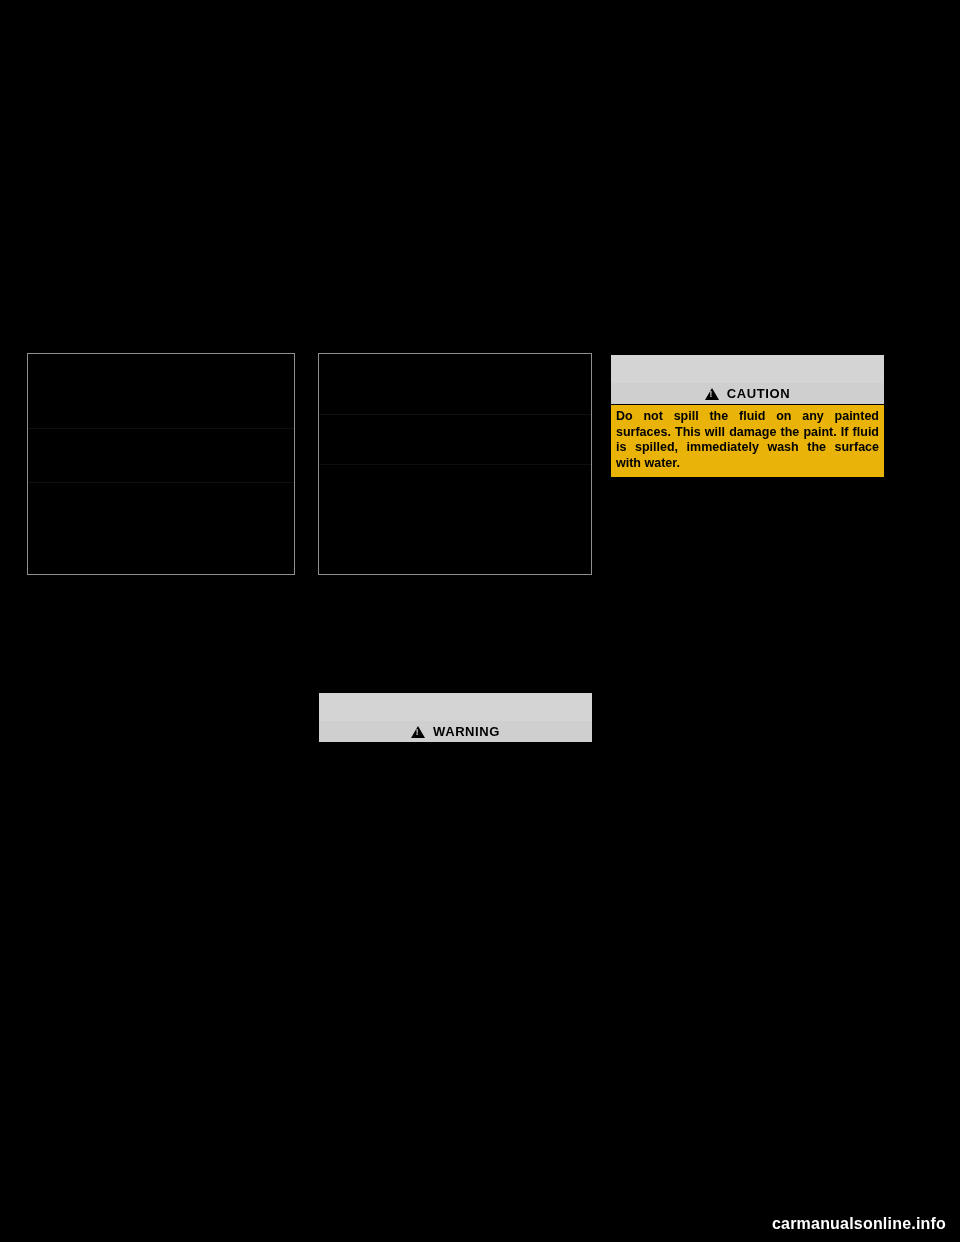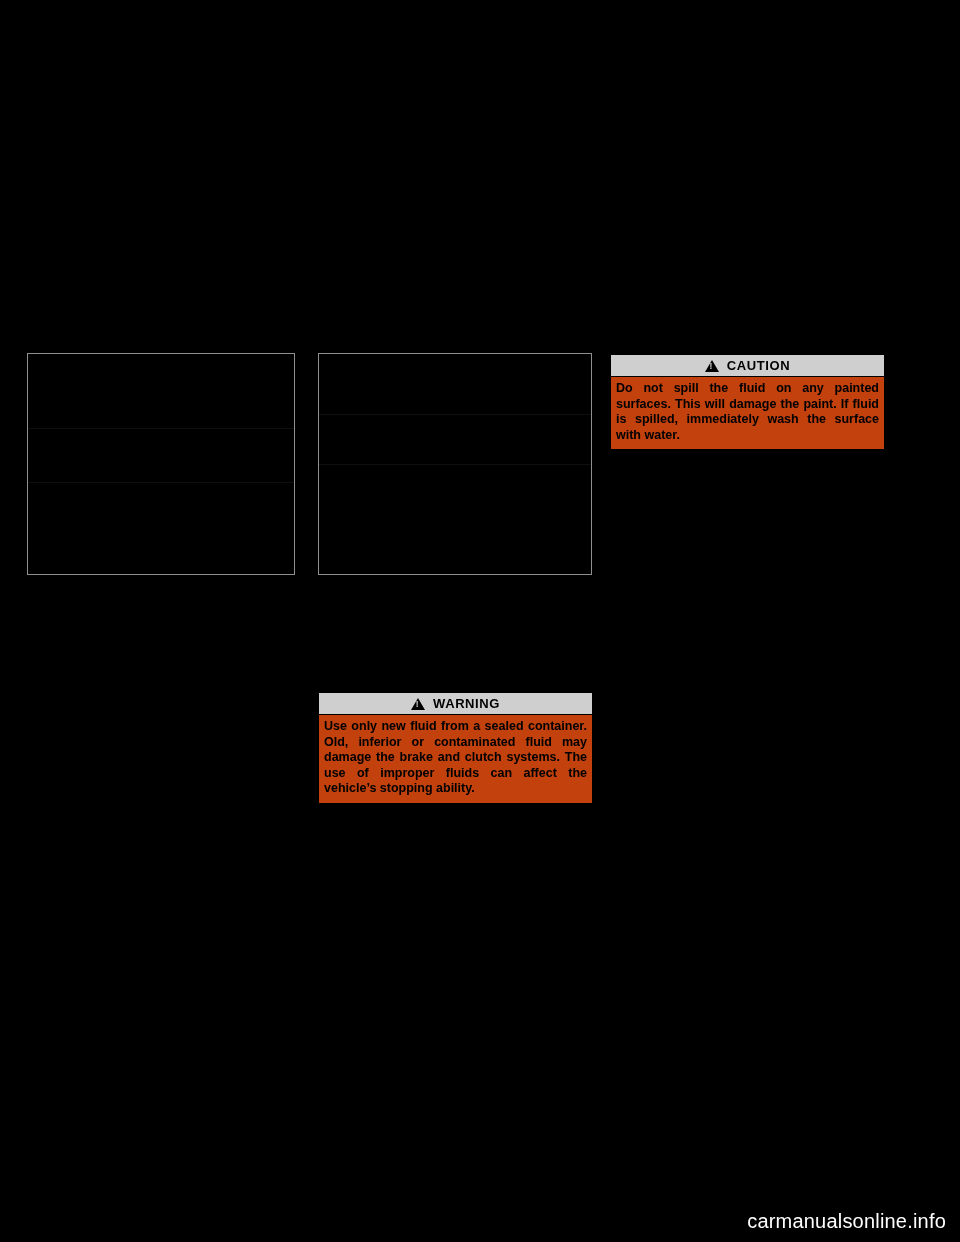--- a/index.html
+++ b/index.html
@@ -52,20 +52,21 @@
     border: 1px solid #000000;
   }
   .notice-head {
     display: flex;
     align-items: center;
     justify-content: center;
     gap: 8px;
     height: 21px;
     background: #cfcfcf;
     border-bottom: 1px solid #000000;
+    margin-top: 28px;
   }
   .notice-head .title {
     font-size: 13px;
     font-weight: bold;
     letter-spacing: 0.6px;
   }
   .warn-icon {
     display: inline-block;
     width: 0;
     height: 0;
@@ -85,44 +86,45 @@
     color: #d4d4d4;
     font-family: "Liberation Sans", sans-serif;
   }
   .notice-body {
     padding: 4px 5px 6px 5px;
     font-size: 12.5px;
     font-weight: bold;
     line-height: 15.5px;
     text-align: justify;
     text-align-last: left;
-    background: #c2410c;
+    background: #eab308;
   }
 
   #caution-box {
     left: 610px;
     top: 354px;
     width: 275px;
   }
   #warning-box {
     left: 318px;
     top: 692px;
     width: 275px;
   }
 
   
   #footer-watermark {
     position: absolute;
     right: 14px;
     bottom: 9px;
     color: #ffffff;
-    font-size: 20px;
+    font-size: 16px;
     font-family: "Liberation Sans", sans-serif;
     letter-spacing: 0.2px;
     white-space: nowrap;
+    font-weight: bold;
   }
 </style>
 </head>
 <body>
 
 <div class="img-frame" id="image-left">
   <div class="streak" style="top:74px;"></div>
   <div class="streak" style="top:128px;"></div>
 </div>
 
@@ -137,16 +139,15 @@
     <span class="title">CAUTION</span>
   </div>
   <div class="notice-body">Do not spill the fluid on any painted surfaces. This will damage the paint. If fluid is spilled, immediately wash the surface with water.</div>
 </div>
 
 <div class="notice" id="warning-box">
   <div class="notice-head">
     <span class="warn-icon"></span>
     <span class="title">WARNING</span>
   </div>
-  <div class="notice-body">Use only new fluid from a sealed container. Old, inferior or contaminated fluid may damage the brake and clutch systems. The use of improper fluids can affect the vehicle’s stopping ability.</div>
 </div>
 
 <div id="footer-watermark">carmanualsonline.info</div>
 
 </body></html>

